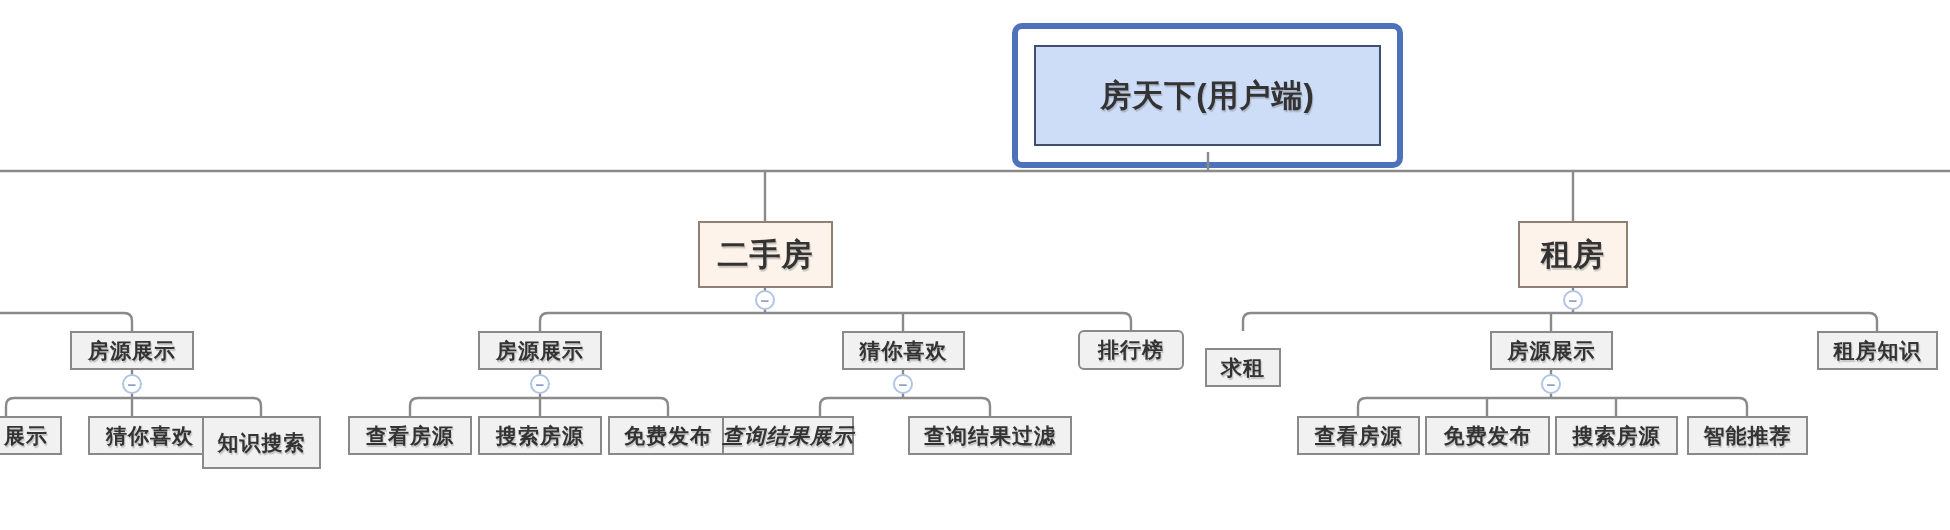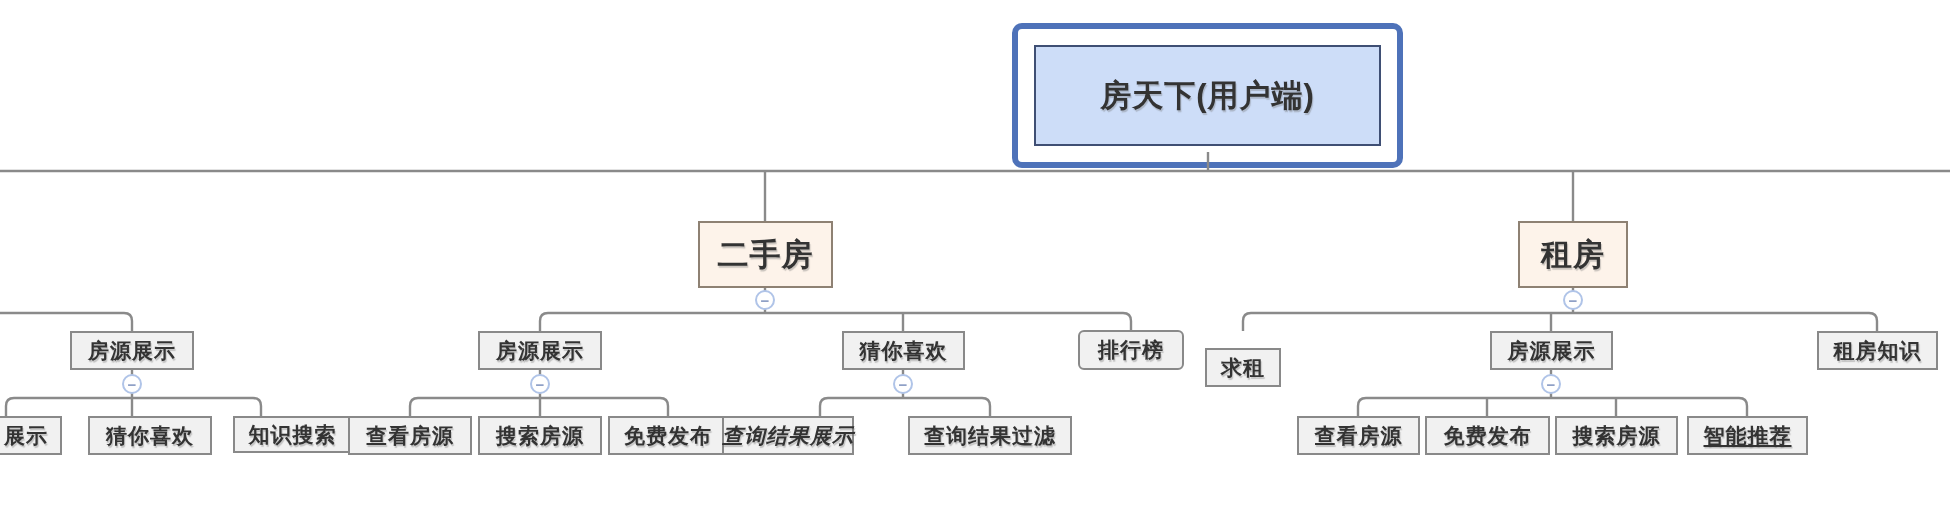--- a/index.html
+++ b/index.html
@@ -107,21 +107,21 @@
     </div>
     <div class="node l3" style="left: 1817px; top: 331px; width: 121px; height: 39px;">
       <span>租房知识</span>
     </div>
     <div class="node l4 align-right" style="left: -54px; top: 416px; width: 116px; height: 39px;">
       <span>展示</span>
     </div>
     <div class="node l4" style="left: 80px; top: 416px; width: 124px; height: 39px; margin-left: 8px;">
       <span>猜你喜欢</span>
     </div>
-    <div class="node l4" style="left: 202px; top: 416px; width: 119px; height: 37px; margin-left: 31px;">
+    <div class="node l4" style="left: 202px; top: 416px; width: 119px; height: 53px;">
       <span>知识搜索</span>
     </div>
     <div class="node l4" style="left: 348px; top: 416px; width: 124px; height: 39px;">
       <span>查看房源</span>
     </div>
     <div class="node l4" style="left: 478px; top: 416px; width: 124px; height: 39px;">
       <span>搜索房源</span>
     </div>
     <div class="node l4" style="left: 608px; top: 416px; width: 120px; height: 39px;">
       <span>免费发布</span>
@@ -134,21 +134,21 @@
     </div>
     <div class="node l4" style="left: 1297px; top: 416px; width: 123px; height: 39px;">
       <span>查看房源</span>
     </div>
     <div class="node l4" style="left: 1425px; top: 416px; width: 125px; height: 39px;">
       <span>免费发布</span>
     </div>
     <div class="node l4" style="left: 1555px; top: 416px; width: 123px; height: 39px;">
       <span>搜索房源</span>
     </div>
-    <div class="node l4" style="left: 1687px; top: 416px; width: 121px; height: 39px; text-decoration: underline;">
+    <div class="node l4" style="left: 1687px; top: 416px; width: 121px; height: 39px;">
       <span>智能推荐</span>
     </div>
     <svg width="1950" height="530" id="connector-layer">
       <path d="M 0 171 L 1950 171"></path>
       <path d="M 1208 152 L 1208 171"></path>
       <path d="M 765 171 L 765 221"></path>
       <path d="M 1573 171 L 1573 221"></path>
       <path d="M 0 313 L 124 313 Q 132 313 132 321 L 132 331"></path>
       <path d="M 765 288 L 765 313 M 540 331 L 540 321 Q 540 313 548 313 L 1123 313 Q 1131 313 1131 321 L 1131 331 M 903 313 L 903 331"></path>
       <path d="M 1573 288 L 1573 313 M 1243 331 L 1243 321 Q 1243 313 1251 313 L 1869 313 Q 1877 313 1877 321 L 1877 331 M 1551 313 L 1551 331"></path>

